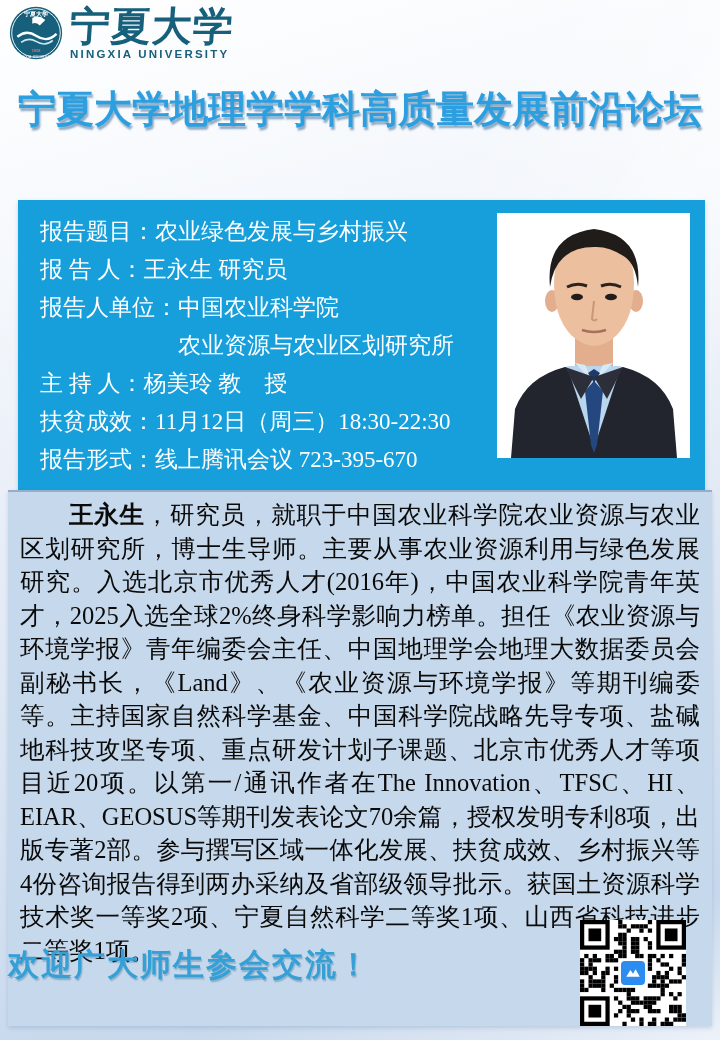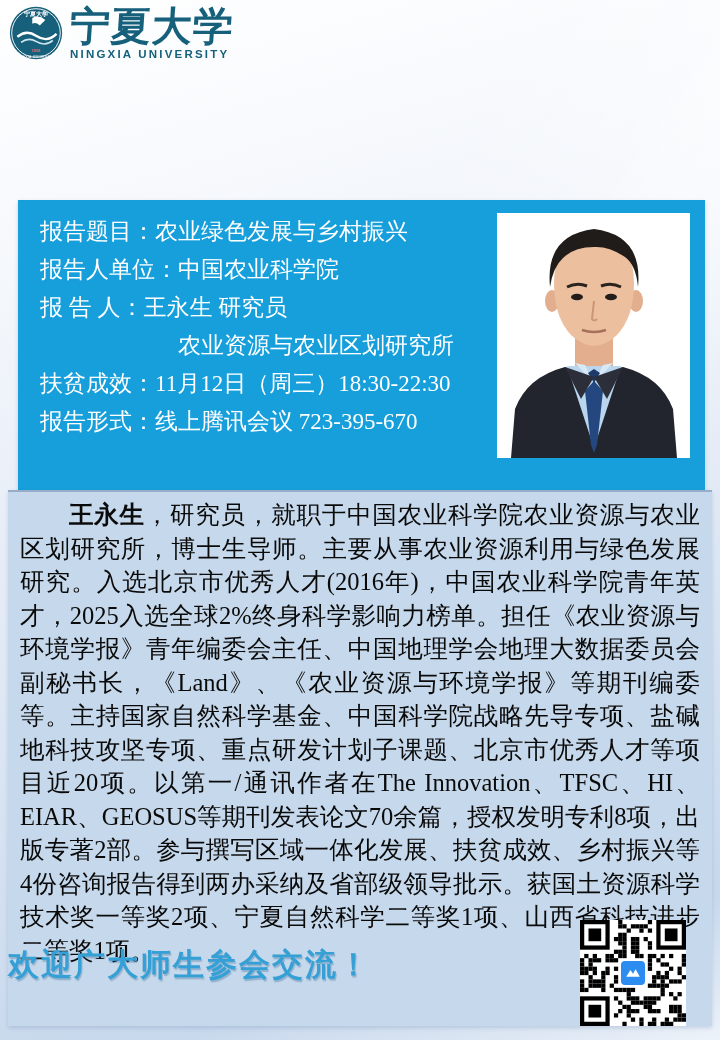--- a/index.html
+++ b/index.html
@@ -124,27 +124,29 @@
       <text x="30" y="12" font-size="6.5" fill="#ffffff" text-anchor="middle" font-family="'Liberation Serif',serif" font-weight="bold">宁夏大学</text>
       <text x="30" y="50" font-size="4.2" fill="#e8707a" text-anchor="middle" font-family="'Liberation Sans',sans-serif" font-weight="bold">1958</text>
       <text x="30" y="56.5" font-size="3.6" fill="#ffffff" text-anchor="middle" font-family="'Liberation Sans',sans-serif" letter-spacing="0.4">NINGXIA UNIVERSITY</text>
     </svg>
     <div class="logo-text">
       <div class="logo-cn">宁夏大学</div>
       <div class="logo-en">NINGXIA  UNIVERSITY</div>
     </div>
   </div>
 
+  <div class="main-title">宁夏大学地理学学科高质量发展前沿论坛</div>
 
   <div class="info-box">
     <div class="info-lines">
       <div class="info-row"><span>报告题目：</span><span>农业绿色发展与乡村振兴</span></div>
+      <div class="info-row"><span>报 告 人：</span><span>王永生 研究员</span></div>
       <div class="info-row"><span>报告人单位：</span><span>中国农业科学院</span></div>
-      <div class="info-row"><span>报 告 人：</span><span>王永生 研究员</span></div>
       <div class="info-row"><span class="indent">农业资源与农业区划研究所</span></div>
+      <div class="info-row"><span>主 持 人：</span><span>杨美玲 教　授</span></div>
       <div class="info-row"><span>扶贫成效：</span><span>11月12日（周三）18:30-22:30</span></div>
       <div class="info-row"><span>报告形式：</span><span>线上腾讯会议  723-395-670</span></div>
     </div>
 
     <div class="photo-frame">
       <svg viewBox="0 0 193 245" xmlns="http://www.w3.org/2000/svg">
         <rect width="193" height="245" fill="#ffffff"></rect>
 
         <rect x="78" y="112" width="38" height="48" fill="#e2ae8e"></rect>
 

